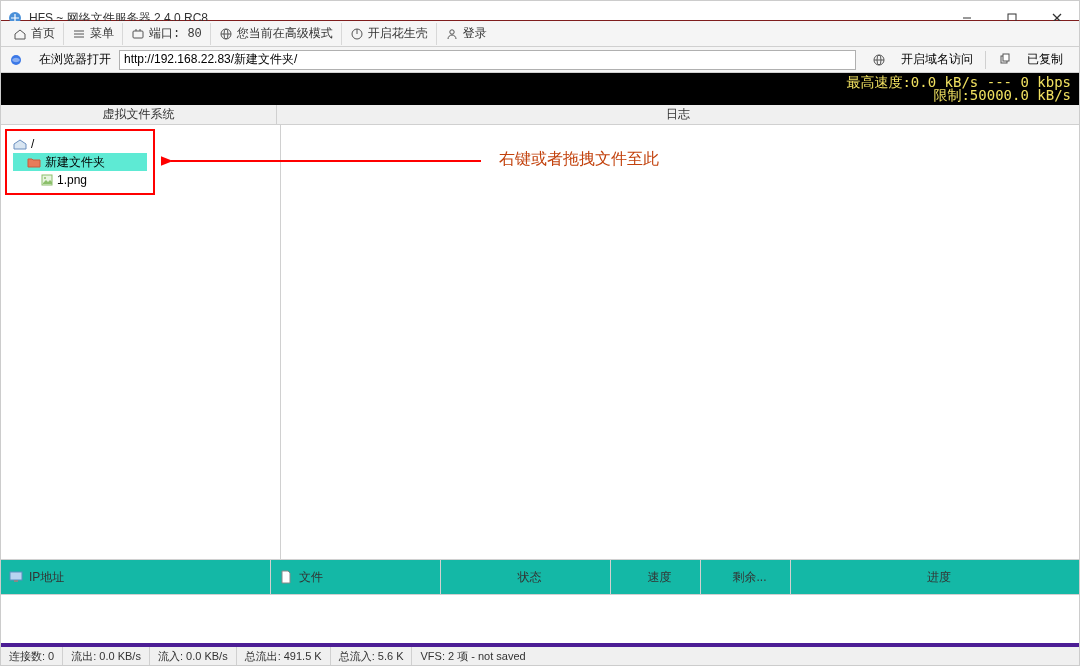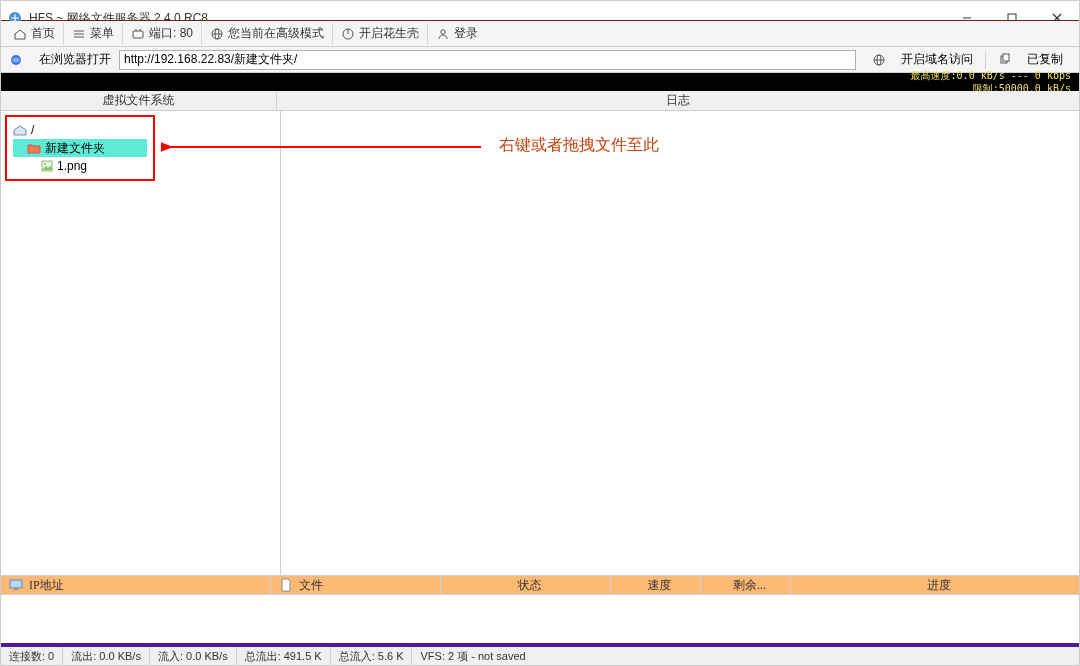--- a/index.html
+++ b/index.html
@@ -42,20 +42,21 @@
     display: flex;
     align-items: center;
     padding: 0 4px;
   }
   .tb-item {
     display: flex; align-items: center; gap: 4px;
     padding: 2px 8px;
     border-right: 1px solid #d8d8d8;
     color: #333;
     height: 22px;
+    font-family: Liberation Mono, monospace;
   }
   .tb-item:last-child { border-right: none; }
   .tb-icon { width:14px; height:14px; display:flex; align-items:center; justify-content:center; }
 
   
   .addrbar {
     height: 26px;
     background: #f5f5f5;
     border-bottom: 1px solid #d0d0d0;
     display: flex;
@@ -75,24 +76,24 @@
   }
   .addr-right {
     display: flex; align-items: center; gap: 6px;
     padding: 0 6px;
   }
   .addr-btn { display:flex; align-items:center; gap:15px; padding:2px 6px; }
   .addr-sep { width:1px; height:18px; background:#d0d0d0; }
 
   
   .speedband {
-    height: 18px;
+    height: 32px;
     background: #000;
     color: #f0e060;
-    font-size: 10px;
+    font-size: 14px;
     display: flex;
     justify-content: flex-end;
     align-items: center;
     padding: 0 8px;
     font-family: "SimSun", monospace;
   }
   .speedband .lines { text-align: right; line-height: 13px; }
 
   
   .panel-headers {
@@ -144,26 +145,25 @@
   .annotation-text {
     position: absolute;
     left: 498px; top: 24px;
     color: #c2410c;
     font-size: 16px;
     font-family: "Microsoft YaHei","SimSun",sans-serif;
   }
 
   
   .conn-header {
-    height: 20px;
-    background: #fdba74;
+    height: 36px;
+    background: #14b8a6;
     border-top: 1px solid #d0d0d0;
     border-bottom: 1px solid #d0d0d0;
     display: flex;
-    font-family: Liberation Serif, serif;
   }
   .ch-cell {
     border-right: 1px solid #d0d0d0;
     display:flex; align-items:center; padding-left:8px;
     color:#333;
     gap:6px;
   }
   .ch-ip { width: 270px; }
   .ch-file { width: 170px; }
   .ch-status { width: 170px; justify-content:center; }

